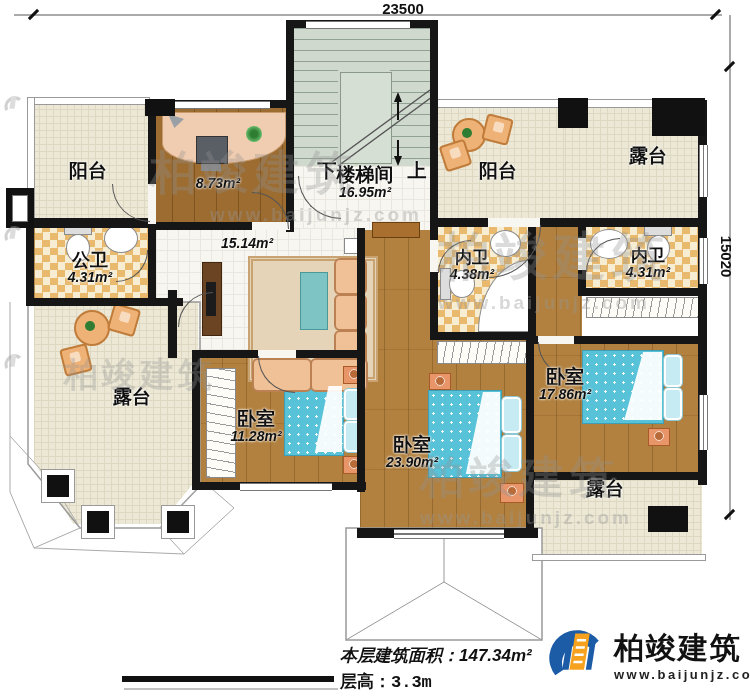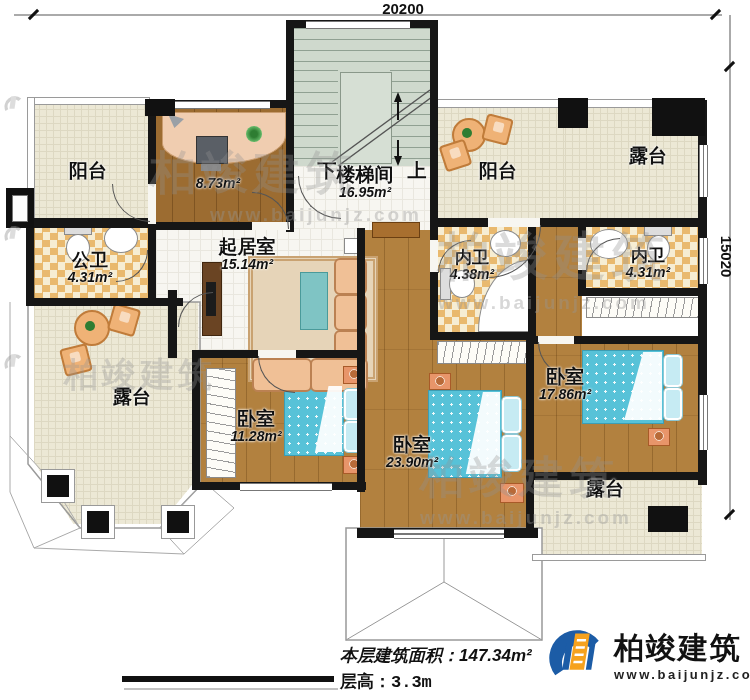--- a/index.html
+++ b/index.html
@@ -58,21 +58,21 @@
   svg{display:block;}
 </style>
 </head>
 <body>
 
 <div id="canvas">
 
   <div class="dimline" style="left:14px;top:14px;width:708px;height:2px;"></div>
   <div class="tick" style="left:32px;top:8px;"></div>
   <div class="tick" style="left:714px;top:8px;"></div>
-  <div class="dimtext" style="left:368px;top:0px;width:70px;text-align:center;">20200</div>
+  <div class="dimtext" style="left:368px;top:0px;width:70px;text-align:center;">23500</div>
   <div class="dimline" style="left:729px;top:15px;width:2px;height:505px;"></div>
   <div class="tick" style="left:728px;top:60px;"></div>
   <div class="tick" style="left:728px;top:508px;"></div>
   <div class="dimtext" style="left:706px;top:248px;transform:rotate(90deg);transform-origin:center;">15020</div>
 
   <div class="floor tile" style="left:32px;top:102px;width:116px;height:122px;"></div>
   <div class="floor woodD" style="left:150px;top:104px;width:140px;height:124px;"></div>
   <div class="floor stairfloor" style="left:292px;top:24px;width:140px;height:142px;"></div>
   <div class="floor whitefloor" style="left:292px;top:166px;width:145px;height:64px;"></div>
   <div class="floor tile" style="left:437px;top:106px;width:128px;height:115px;"></div>
@@ -287,21 +287,20 @@
     <span class="nm">阳台</span>
   </div>
   <div class="label" style="left:608px;top:145px;width:80px;">
     <span class="nm">露台</span>
   </div>
   <div class="label" style="left:44px;top:250px;width:92px;">
     <span class="nm" style="font-size:18px;">公卫</span>
       <span class="ar">4.31m²</span>
   </div>
   <div class="label" style="left:188px;top:236px;width:118px;">
-    <span class="nm">起居室</span>
       <span class="ar">15.14m²</span>
   </div>
   <div class="label" style="left:426px;top:248px;width:92px;">
     <span class="nm" style="font-size:17px;">内卫</span>
       <span class="ar">4.38m²</span>
   </div>
   <div class="label" style="left:602px;top:246px;width:92px;">
     <span class="nm" style="font-size:17px;">内卫</span>
       <span class="ar">4.31m²</span>
   </div>

